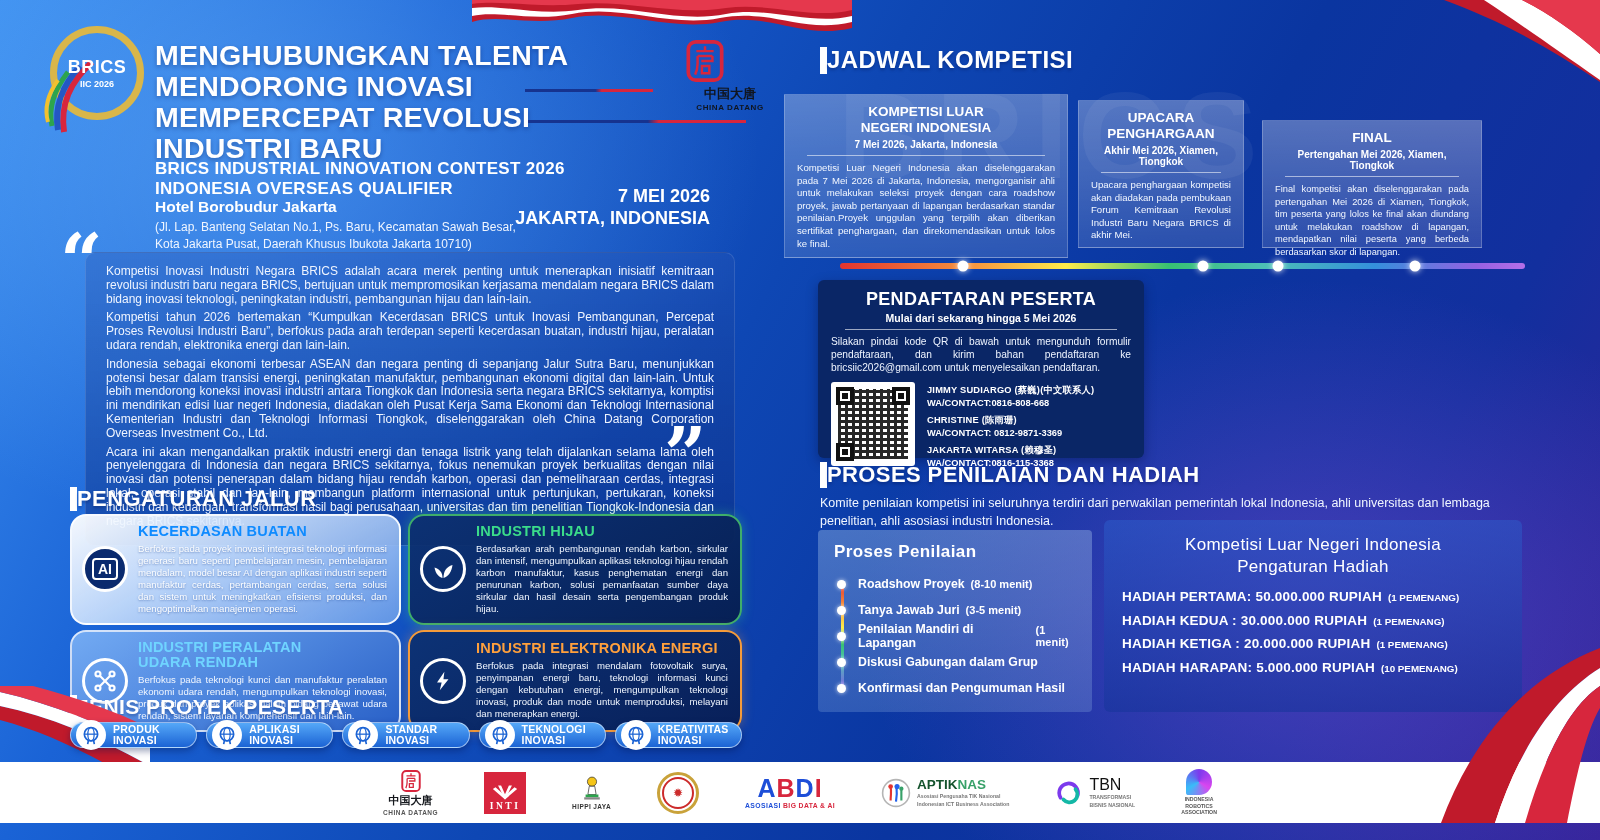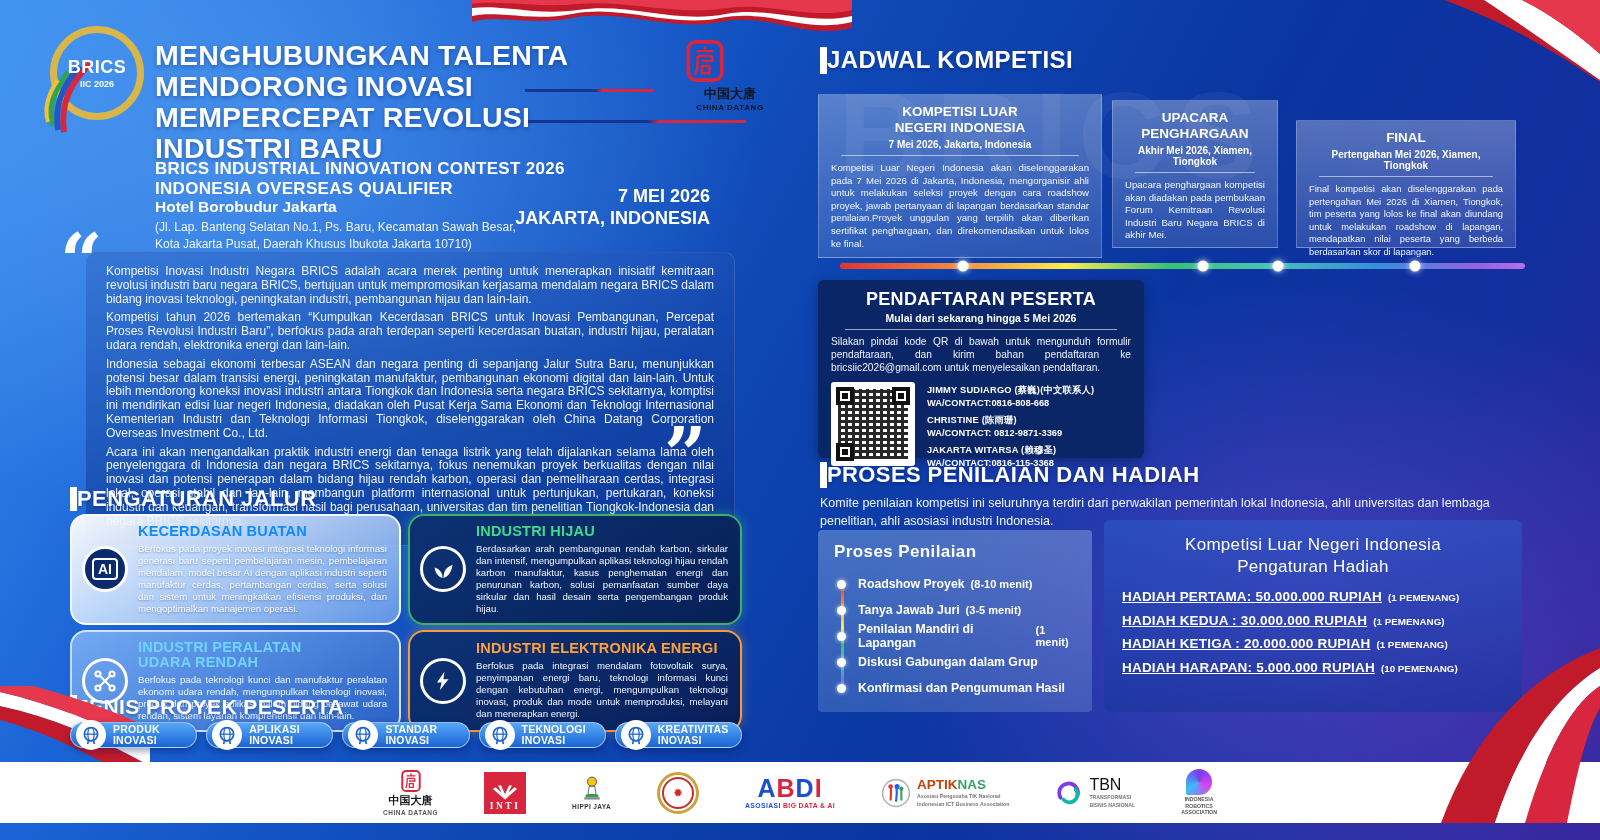--- a/index.html
+++ b/index.html
@@ -77,21 +77,21 @@
 
   
   .pills{position:absolute;left:70px;top:722px;width:672px;display:flex;gap:9px;z-index:2;}
   .pill{flex:1;height:26px;border-radius:19px;display:flex;align-items:center;gap:7px;padding:0 6px 0 5px;
     background:linear-gradient(180deg,#55a8f8,#1b63d4);border:1.5px solid rgba(255,255,255,.55);
     box-shadow:0 3px 7px rgba(0,20,80,.4);box-sizing:border-box;}
   .pill-icon{flex:0 0 30px;height:30px;border-radius:50%;background:#fff;display:flex;align-items:center;justify-content:center;}
   .pill-label{font-size:10.5px;font-weight:800;line-height:11.5px;letter-spacing:.2px;}
 
   
-  .sched-cards{position:absolute;left:818px;top:94px;width:700px;height:168px;}
+  .sched-cards{position:absolute;left:784px;top:94px;width:700px;height:168px;}
   .sched-card{position:absolute;background:linear-gradient(180deg,rgba(255,255,255,.30),rgba(255,255,255,.13));
     border:1px solid rgba(255,255,255,.22);padding:9px 12px;box-sizing:border-box;}
   .sc1{left:0;top:0;width:284px;height:164px;}
   .sc2{left:294px;top:6px;width:166px;height:148px;}
   .sc3{left:478px;top:26px;width:220px;height:128px;}
   .sched-title{font-size:13.5px;font-weight:800;text-align:center;line-height:16px;}
   .sched-date{font-size:10px;font-weight:700;text-align:center;margin-top:3px;}
   .sched-div{height:1px;background:rgba(255,255,255,.55);margin:5px 10px 6px;}
   .sched-body{font-size:9.6px;line-height:12.6px;text-align:justify;color:#f2f7ff;}
   .timeline{position:absolute;left:840px;top:263px;width:685px;height:6px;border-radius:3px;
@@ -131,40 +131,40 @@
   .step{position:relative;height:26px;display:flex;align-items:center;}
   .step::before{content:"";position:absolute;left:-21.5px;width:9px;height:9px;border-radius:50%;background:#fff;box-shadow:0 0 4px rgba(255,255,255,.8);}
   .step-label{font-size:12.3px;font-weight:700;}
   .step-time{font-size:11px;font-weight:600;margin-left:6px;}
   .prize-box{position:absolute;left:1104px;top:520px;width:418px;height:192px;border-radius:6px;
     background:linear-gradient(180deg,rgba(45,95,205,.50),rgba(22,52,155,.58));
     padding:14px 18px;box-sizing:border-box;}
   .prize-title{font-size:17px;font-weight:500;text-align:center;line-height:22px;letter-spacing:.3px;}
   .prize-list{margin-top:11px;display:flex;flex-direction:column;gap:8.5px;}
   .prize-row{display:flex;align-items:baseline;}
-  .prize-text{font-size:13.5px;font-weight:800;letter-spacing:.2px;white-space:nowrap;text-decoration:underline;}
+  .prize-text{font-size:13.5px;font-weight:800;letter-spacing:.2px;white-space:nowrap;}
   .prize-note{font-size:9.8px;font-weight:700;margin-left:6px;white-space:nowrap;}
 
   
   .footer-bar{position:absolute;left:0;top:762px;width:1600px;height:61px;background:#fff;z-index:3;
     display:flex;align-items:center;justify-content:center;gap:46px;color:#222;}
   .lg{display:flex;flex-direction:column;align-items:center;gap:1px;}
   .lg-row{display:flex;flex-direction:row;align-items:center;gap:6px;}
   .lg-cd-cn{font-size:11px;font-weight:700;color:#15181d;}
   .lg-cd-en{font-size:6.5px;font-weight:700;color:#555;letter-spacing:.5px;}
   .inti-box{width:42px;height:42px;background:#d7263d;display:flex;flex-direction:column;align-items:center;justify-content:flex-end;padding-bottom:3px;box-sizing:border-box;}
   .inti-word{color:#fff;font-family:"Liberation Serif",serif;font-size:9.5px;font-weight:700;letter-spacing:2.5px;margin-top:1px;}
   .hippi-label{font-size:6.5px;font-weight:800;color:#333;letter-spacing:.4px;}
   .seal{width:42px;height:42px;border-radius:50%;border:3px solid #c9a23a;box-sizing:border-box;display:flex;align-items:center;justify-content:center;}
   .seal-inner{width:28px;height:28px;border-radius:50%;border:2px solid #cc2b2b;display:flex;align-items:center;justify-content:center;color:#cc2b2b;font-size:12px;}
   .abdi-word{font-size:25px;font-weight:800;line-height:25px;letter-spacing:1px;font-family:"Liberation Sans",sans-serif;}
   .abdi-b1{color:#1d4ed8;}.abdi-r{color:#d7263d;}
   .abdi-sub{font-size:6.8px;font-weight:800;letter-spacing:.4px;}
   .apt-word{font-size:13.5px;font-weight:800;line-height:14px;}
-  .apt-o{color:#c2410c;}.apt-g{color:#38a169;}
+  .apt-o{color:#14532d;}.apt-g{color:#38a169;}
   .tiny-sub{font-size:5.2px;color:#777;line-height:6.5px;font-weight:600;}
   .tbn-word{font-size:16px;font-weight:400;color:#111;line-height:16px;}
   .ira-icon{width:26px;height:26px;border-radius:50% 50% 50% 10%;background:conic-gradient(#7c3aed,#d946ef,#38bdf8,#7c3aed);}
   .ira-sub{font-size:5.2px;color:#555;font-weight:800;line-height:6.5px;text-align:center;}
 </style>
 </head>
 <body>
 
 <div class="canvas">
   <div class="glow1"></div>

